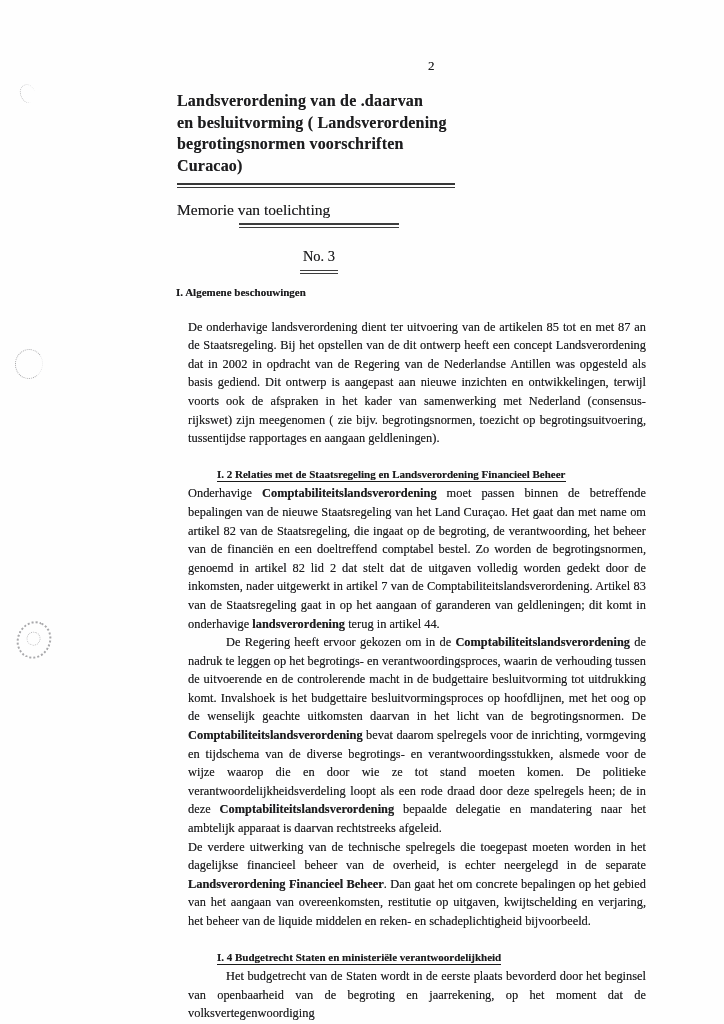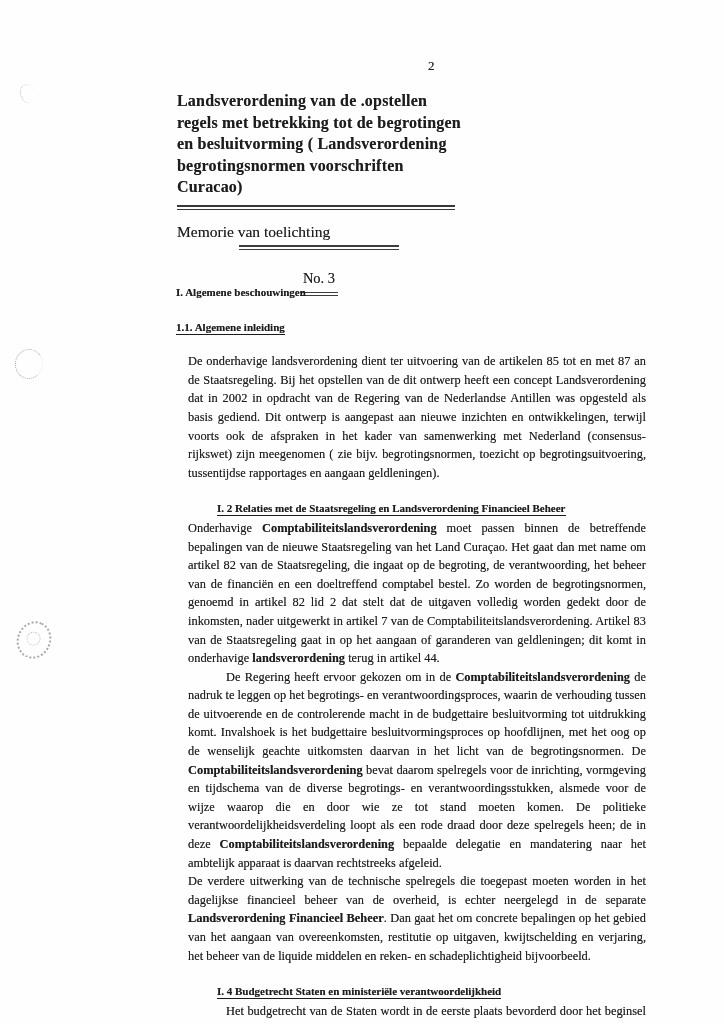--- a/index.html
+++ b/index.html
@@ -117,34 +117,32 @@
 
 <div class="doc scan-text">
 
   <span class="artifact artifact-1"></span>
   <span class="artifact artifact-2"></span>
   <span class="artifact artifact-3"></span>
 
   <div class="page-number">2</div>
 
   <div class="header-block">
-    <span class="title-line">Landsverordening van de .opstellen</span>
-    <span class="title-line">regels met betrekking tot de begrotingen</span>
+    <span class="title-line">Landsverordening van de .daarvan</span>
     <span class="title-line">en besluitvorming  ( Landsverordening</span>
     <span class="title-line">begrotingsnormen voorschriften Curacao)</span>
     <div class="rule-heavy"></div>
     <span class="subtitle">Memorie van toelichting</span>
     <div class="rule-mid"></div>
     <span class="doc-number">No. 3</span>
     <div class="rule-small"></div>
   </div>
 
   <div class="document-sections">
       <div class="sec-heading"><span>I. Algemene beschouwingen</span></div>
-      <div class="sec-heading"><span class="u">1.1. Algemene inleiding</span></div>
       <p class="body-para"><span>De onderhavige landsverordening dient ter uitvoering van de artikelen 85 tot en met 87 an de Staatsregeling. Bij het opstellen van de dit ontwerp heeft een concept Landsverordening dat in 2002 in opdracht van de Regering van de Nederlandse Antillen was opgesteld  als basis gediend. Dit ontwerp is aangepast aan nieuwe inzichten en ontwikkelingen, terwijl voorts ook de  afspraken in het kader van samenwerking met Nederland (consensus-rijkswet) zijn  meegenomen ( zie bijv. begrotingsnormen, toezicht op begrotingsuitvoering, tussentijdse rapportages en aangaan geldleningen).</span></p>
       <div class="sec-heading tight"><span class="u">I. 2 Relaties met de Staatsregeling en Landsverordening Financieel Beheer</span></div>
       <p class="body-para tight"><span>Onderhavige </span><b>Comptabiliteitslandsverordening</b><span> moet passen binnen de betreffende bepalingen van de nieuwe Staatsregeling van het Land Curaçao. Het gaat dan met name om artikel 82 van de Staatsregeling, die ingaat op de begroting, de verantwoording, het beheer van de financiën en een doeltreffend comptabel bestel. Zo worden de begrotingsnormen, genoemd in artikel 82 lid 2 dat stelt dat de uitgaven volledig worden gedekt door de inkomsten, nader uitgewerkt in artikel 7 van de Comptabiliteitslandsverordening. Artikel 83 van de Staatsregeling gaat in op het aangaan of garanderen van geldleningen; dit komt in onderhavige </span><b>landsverordening</b><span> terug in artikel 44.</span></p>
       <p class="body-para tight indent"><span>De Regering heeft ervoor gekozen om in de </span><b>Comptabiliteitslandsverordening</b><span> de nadruk te leggen op het begrotings- en verantwoordingsproces, waarin de verhouding tussen de uitvoerende en de controlerende macht in de budgettaire besluitvorming tot uitdrukking komt. Invalshoek is het budgettaire besluitvormingsproces op hoofdlijnen, met het oog op de wenselijk geachte uitkomsten daarvan in het licht van de begrotingsnormen. De </span><b>Comptabiliteitslandsverordening</b><span> bevat daarom spelregels voor de inrichting, vormgeving en tijdschema van de diverse begrotings- en verantwoordingsstukken, alsmede voor de wijze waarop die en door wie ze tot stand moeten komen. De politieke verantwoordelijkheidsverdeling loopt als een rode draad door deze spelregels heen; de in deze </span><b>Comptabiliteitslandsverordening</b><span> bepaalde delegatie en mandatering naar het ambtelijk apparaat is daarvan rechtstreeks afgeleid.</span></p>
       <p class="body-para"><span>De verdere uitwerking van de technische spelregels die toegepast moeten worden in het dagelijkse financieel beheer van de overheid, is echter neergelegd in de separate </span><b>Landsverordening Financieel Beheer</b><span>. Dan gaat het om concrete bepalingen op het gebied van het aangaan van overeenkomsten, restitutie op uitgaven, kwijtschelding en verjaring, het beheer van de liquide middelen en reken- en schadeplichtigheid bijvoorbeeld.</span></p>
       <div class="sec-heading tight"><span class="u">I. 4 Budgetrecht Staten en ministeriële verantwoordelijkheid</span></div>
       <p class="body-para tight indent"><span>Het budgetrecht van de Staten wordt in de eerste plaats bevorderd door het beginsel van openbaarheid van de begroting en jaarrekening, op het moment dat de volksvertegenwoordiging</span></p>
     </div>
 
 </div>

